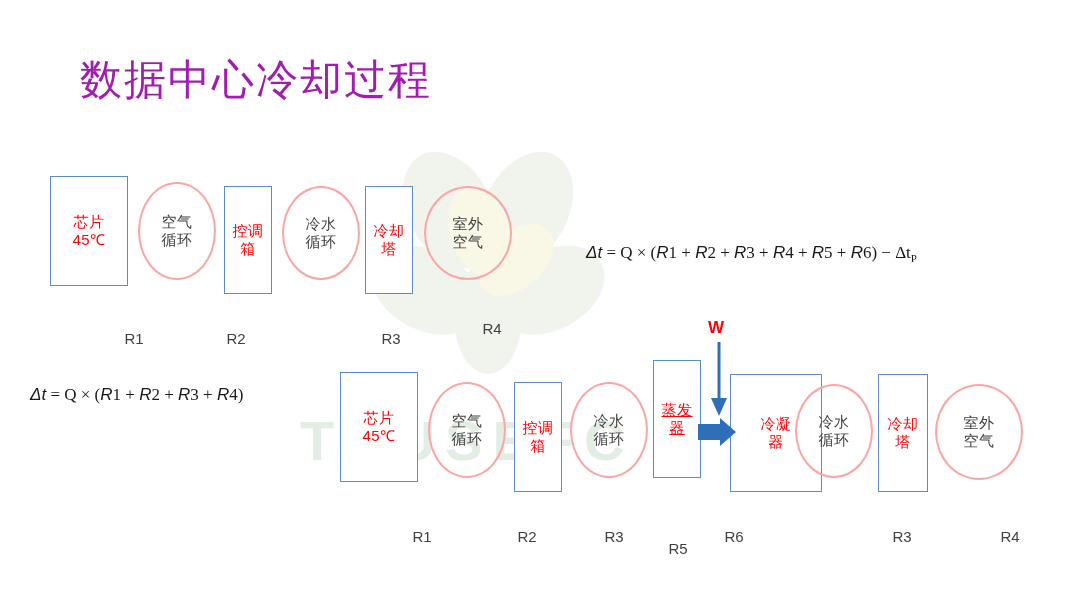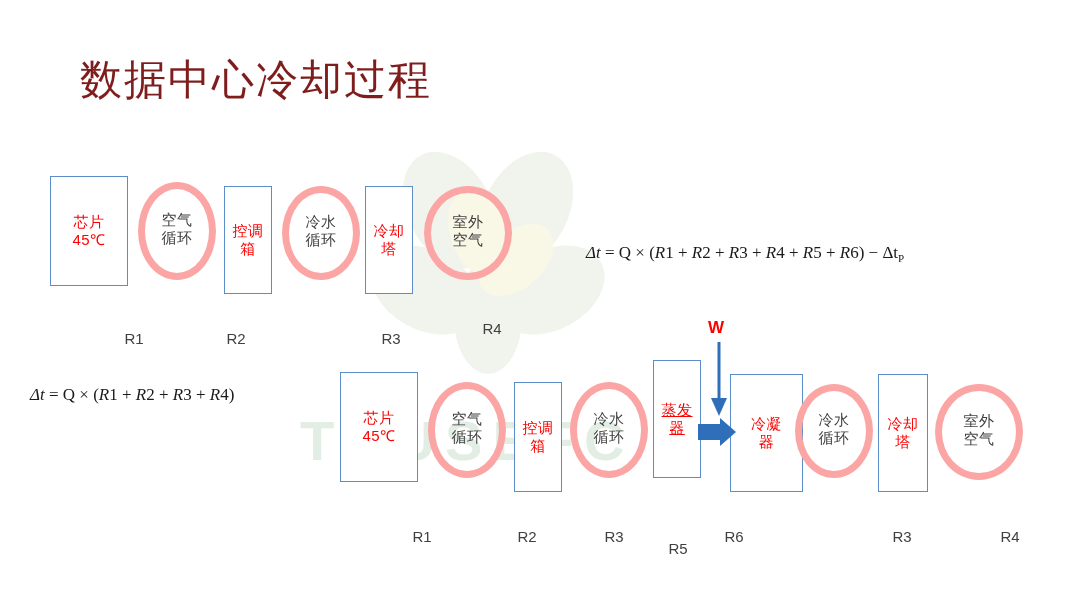--- a/index.html
+++ b/index.html
@@ -17,60 +17,59 @@
   .wm-flower { position: absolute; left: 330px; top: 140px; width: 320px; height: 240px; opacity: 1; }
   .wm-text {
     position: absolute; left: 300px; top: 408px;
     font-size: 56px; font-weight: bold; letter-spacing: 10px;
     color: #d9e7dc; opacity: .75; user-select: none;
   }
 
   
   .title {
     position: absolute; left: 80px; top: 52px;
-    font-size: 42px; color: #7f1d1d; letter-spacing: 2px;
+    font-size: 42px; color: #a21caf; letter-spacing: 2px;
     font-family: "Liberation Sans", sans-serif;
   }
 
   
   .node {
     position: absolute;
     display: flex; align-items: center; justify-content: center;
     text-align: center;
     line-height: 1.18;
     font-size: 15px;
     letter-spacing: .5px;
   }
   .rect {
     border: 1px solid #5b8dc8;
     background: #ffffff;
   }
   .ell {
-    border: 7px solid #fca5a5;
+    border: 2px solid #fca5a5;
     border-radius: 50%;
     background: transparent;
-    font-family: Liberation Mono, monospace;
   }
   .red { color: #ff0000; }
   .dark { color: #404040; }
 
   .lbl {
     position: absolute;
     font-size: 15px; color: #404040;
     text-align: center;
   }
 
   .formula {
     position: absolute;
     color: #1a1a1a;
     font-family: "Liberation Serif", serif;
     font-size: 17px;
     white-space: nowrap;
   }
-  .formula i { font-family: Liberation Serif, serif; }
+  .formula i { font-family: Liberation Sans, sans-serif; }
   .sub { font-size: 11px; vertical-align: sub; }
 
   .w-label {
     position: absolute;
     color: #ff0000; font-weight: bold; font-size: 17px;
   }
   .arrow-w { position: absolute; }
   .arrow-blue { position: absolute; }
 </style>
 </head>
@@ -140,21 +139,21 @@
   </div>
   <div class="node rect red" style="left:514px; top:382px; width:48px; height:110px;">
     <span>控调<br>箱</span>
   </div>
   <div class="node ell dark" style="left:570px; top:382px; width:78px; height:96px;">
     <span>冷水<br>循环</span>
   </div>
   <div class="node rect red" style="left:653px; top:360px; width:48px; height:118px;text-decoration:underline;">
     <span>蒸发<br>器</span>
   </div>
-  <div class="node rect red" style="left:730px; top:374px; width:73px; height:118px;">
+  <div class="node rect red" style="left:730px; top:374px; width:92px; height:118px;">
     <span>冷凝<br>器</span>
   </div>
   <div class="node ell dark" style="left:795px; top:384px; width:78px; height:94px;">
     <span>冷水<br>循环</span>
   </div>
   <div class="node rect red" style="left:878px; top:374px; width:50px; height:118px;">
     <span>冷却<br>塔</span>
   </div>
   <div class="node ell dark" style="left:935px; top:384px; width:88px; height:96px;">
     <span>室外<br>空气</span>

